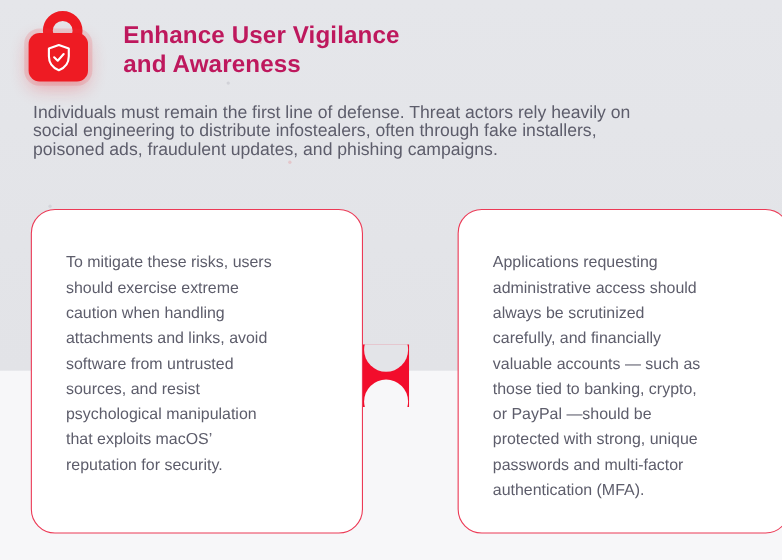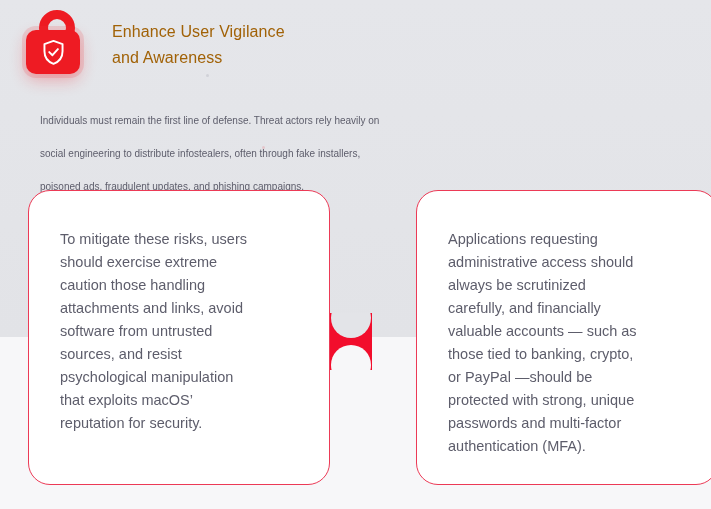--- a/index.html
+++ b/index.html
@@ -23,26 +23,26 @@
     border:9px solid #ee1b23;border-radius:50%;
   }
   .lock-body{
     position:absolute;left:4px;top:25px;width:54px;height:44px;
     background:#ee1b23;border-radius:10px;
     box-shadow:0 0 0 4px rgba(238,60,70,.16),0 6px 16px rgba(238,27,35,.30);
     display:flex;align-items:center;justify-content:center;
   }
   .page-title{
     position:absolute;left:112px;top:19px;margin:0;
-    font-size:16px;line-height:25.5px;font-weight:400;
-    color:#a16207;white-space:pre-line;letter-spacing:.1px;
+    font-size:22px;line-height:25.5px;font-weight:700;
+    color:#be185d;white-space:pre-line;letter-spacing:.1px;
   }
   .intro{
-    position:absolute;left:28px;top:92px;margin:12px;width:648px;
-    font-size:10px;line-height:33px;color:#5d5d6b;
+    position:absolute;left:28px;top:92px;margin:2px;width:648px;
+    font-size:16px;line-height:17px;color:#5d5d6b;
     white-space:pre-line;
   }
   .card{
     position:absolute;top:190px;height:295px;width:302px;
     background:#ffffff;border:1.4px solid #ec3a56;border-radius:22px;
     box-sizing:border-box;
   }
   .card-left{left:28px;}
   .card-right{left:371px;margin-left:45px;}
   .card-text{
@@ -77,21 +77,21 @@
   <h1 class="page-title">Enhance User Vigilance
 and Awareness</h1>
 
   <p class="intro">Individuals must remain the first line of defense. Threat actors rely heavily on
 social engineering to distribute infostealers, often through fake installers,
 poisoned ads, fraudulent updates, and phishing campaigns.</p>
 
   <section class="card card-left">
     <p class="card-text">To mitigate these risks, users
 should exercise extreme
-caution those handling
+caution when handling
 attachments and links, avoid
 software from untrusted
 sources, and resist
 psychological manipulation
 that exploits macOS’
 reputation for security.</p>
   </section>
 
   <svg class="connector" width="42" height="57" viewBox="0 0 42 57">
     <rect x="0" y="0" width="42" height="57" fill="#f20d2c"></rect>

